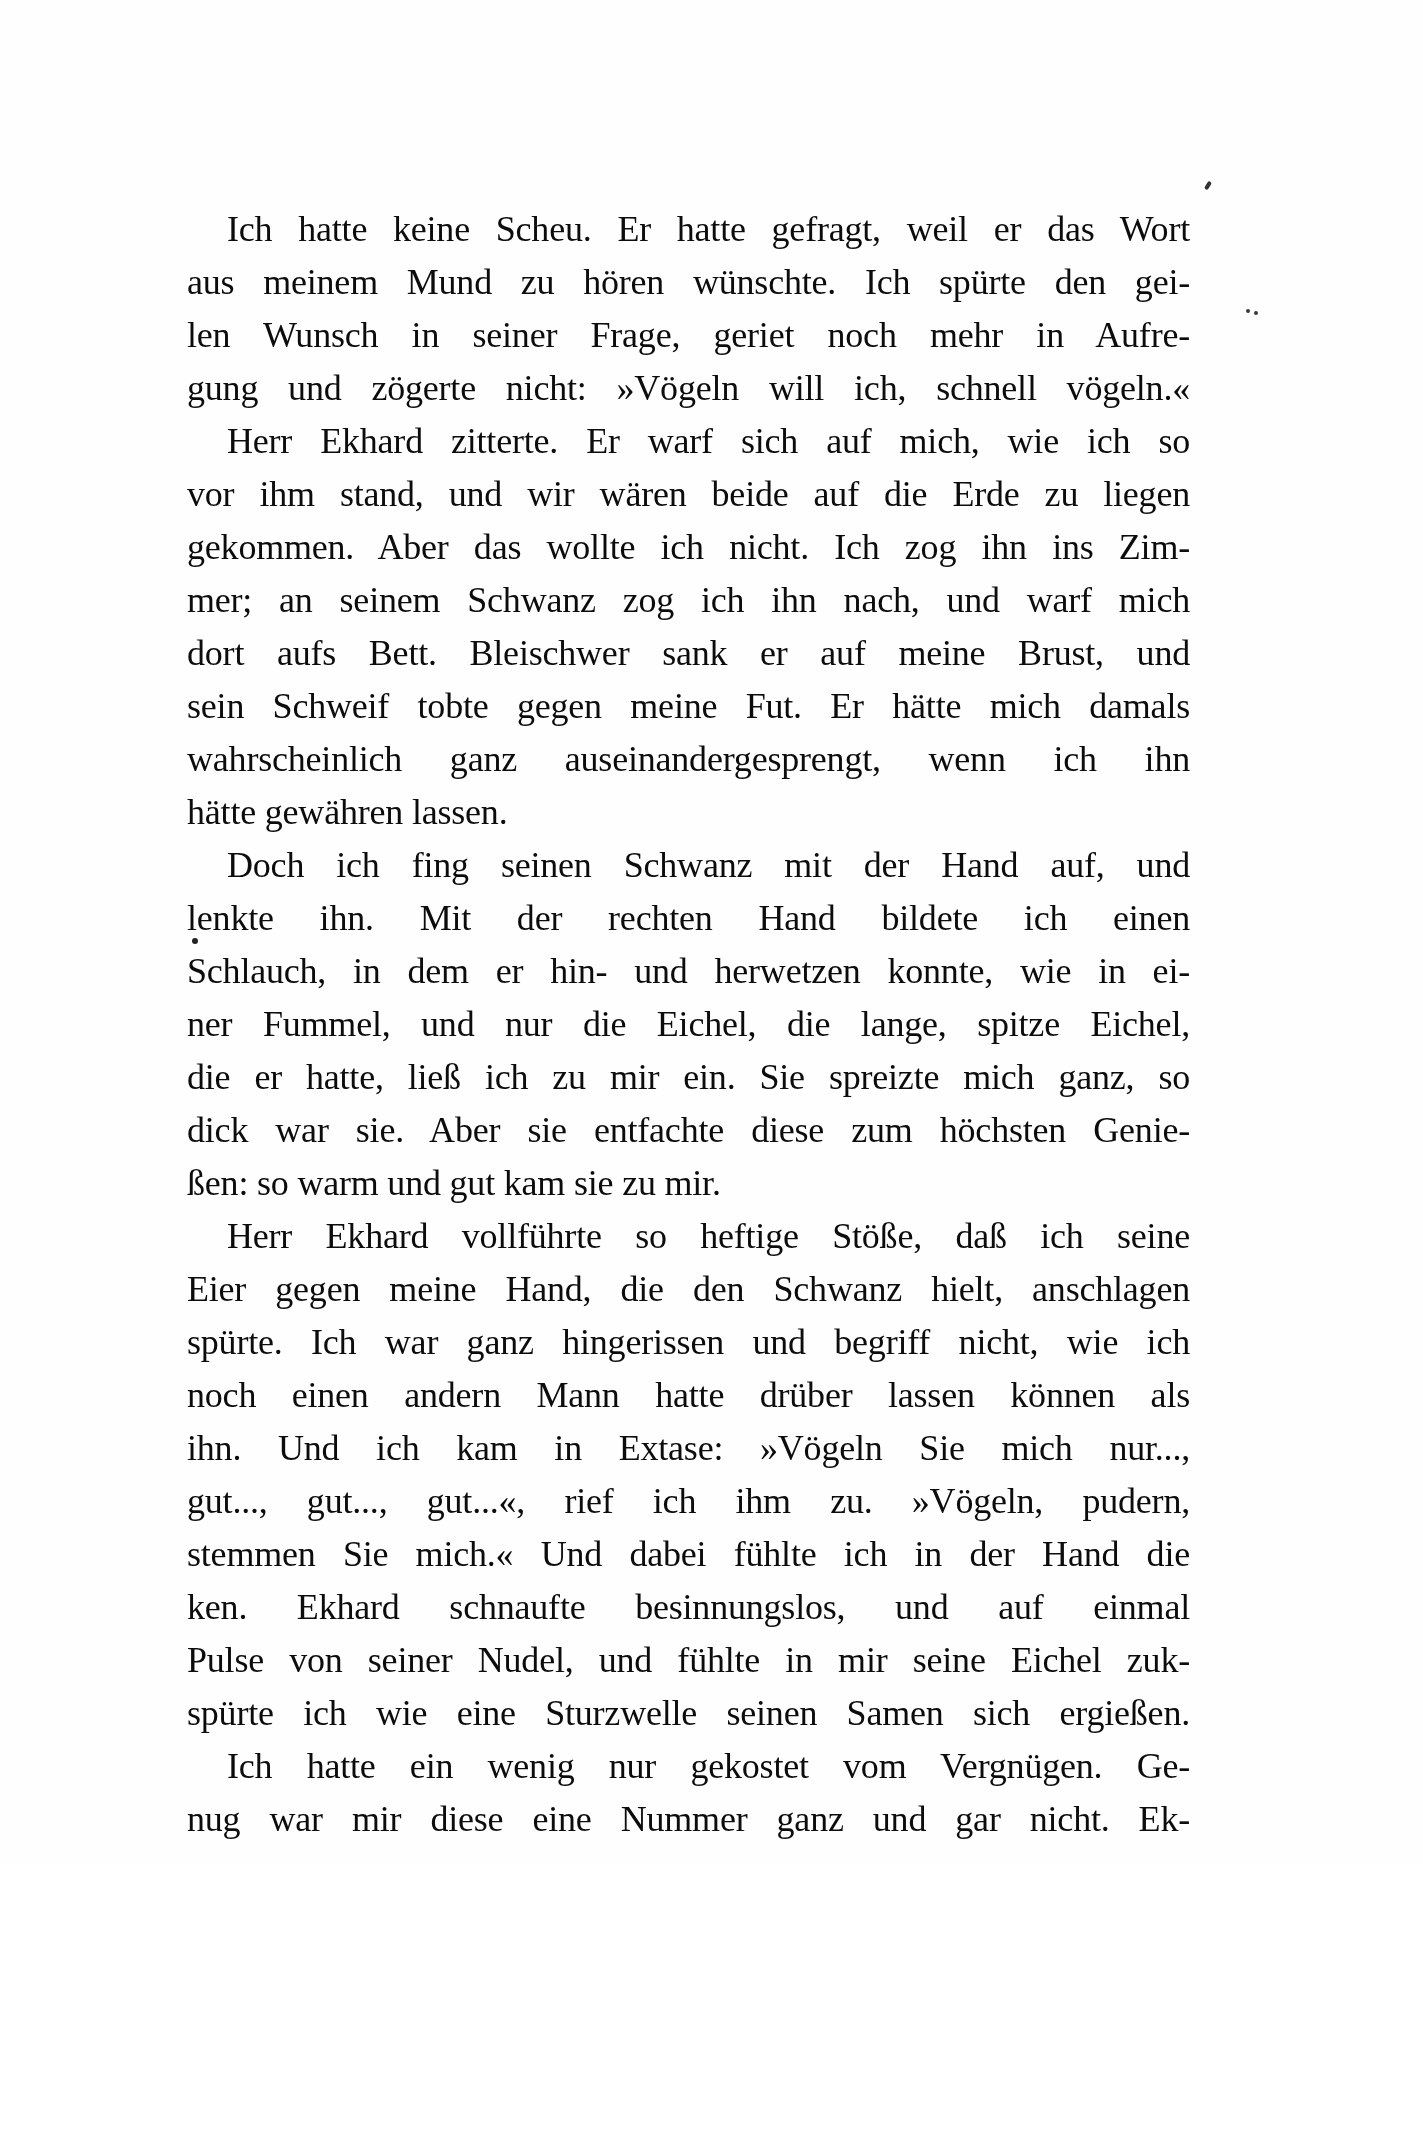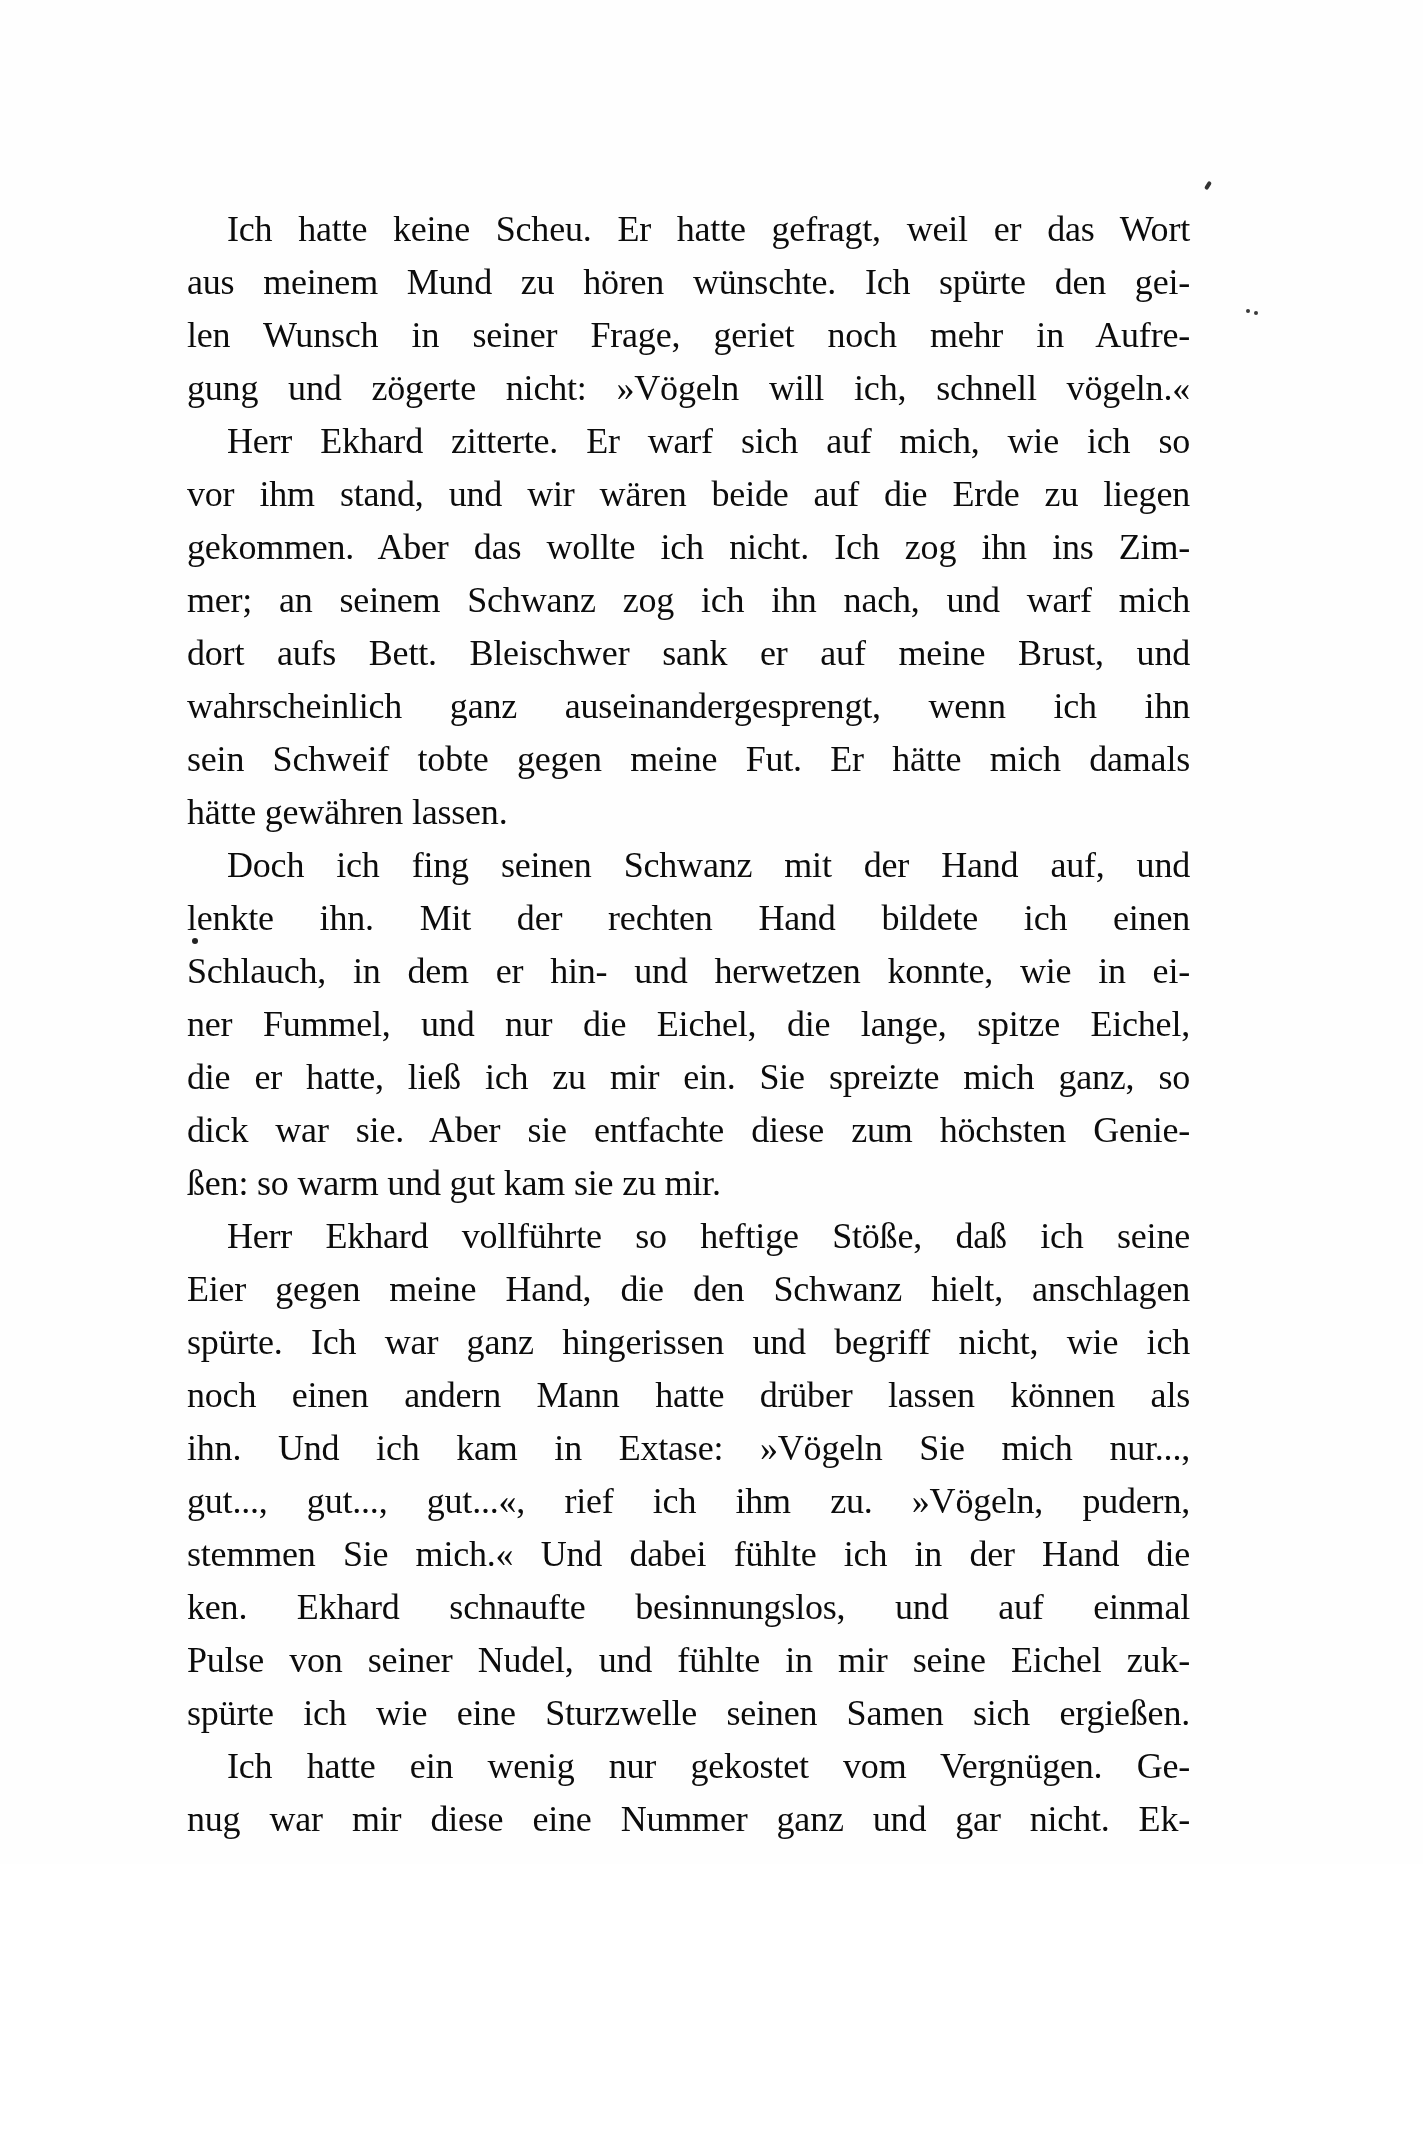--- a/index.html
+++ b/index.html
@@ -65,22 +65,22 @@
   <div class="text-block" id="text-block">
       <div class="line indent">Ich hatte keine Scheu. Er hatte gefragt, weil er das Wort</div>
       <div class="line">aus meinem Mund zu hören wünschte. Ich spürte den gei-</div>
       <div class="line">len Wunsch in seiner Frage, geriet noch mehr in Aufre-</div>
       <div class="line">gung und zögerte nicht: »Vögeln will ich, schnell vögeln.«</div>
       <div class="line indent">Herr Ekhard zitterte. Er warf sich auf mich, wie ich so</div>
       <div class="line">vor ihm stand, und wir wären beide auf die Erde zu liegen</div>
       <div class="line">gekommen. Aber das wollte ich nicht. Ich zog ihn ins Zim-</div>
       <div class="line">mer; an seinem Schwanz zog ich ihn nach, und warf mich</div>
       <div class="line">dort aufs Bett. Bleischwer sank er auf meine Brust, und</div>
+      <div class="line">sein Schweif tobte gegen meine Fut. Er hätte mich damals</div>
       <div class="line">wahrscheinlich ganz auseinandergesprengt, wenn ich ihn</div>
-      <div class="line">sein Schweif tobte gegen meine Fut. Er hätte mich damals</div>
       <div class="line pend">hätte gewähren lassen.</div>
       <div class="line indent">Doch ich fing seinen Schwanz mit der Hand auf, und</div>
       <div class="line">lenkte ihn. Mit der rechten Hand bildete ich einen</div>
       <div class="line">Schlauch, in dem er hin- und herwetzen konnte, wie in ei-</div>
       <div class="line">ner Fummel, und nur die Eichel, die lange, spitze Eichel,</div>
       <div class="line">die er hatte, ließ ich zu mir ein. Sie spreizte mich ganz, so</div>
       <div class="line">dick war sie. Aber sie entfachte diese zum höchsten Genie-</div>
       <div class="line pend">ßen: so warm und gut kam sie zu mir.</div>
       <div class="line indent">Herr Ekhard vollführte so heftige Stöße, daß ich seine</div>
       <div class="line">Eier gegen meine Hand, die den Schwanz hielt, anschlagen</div>

